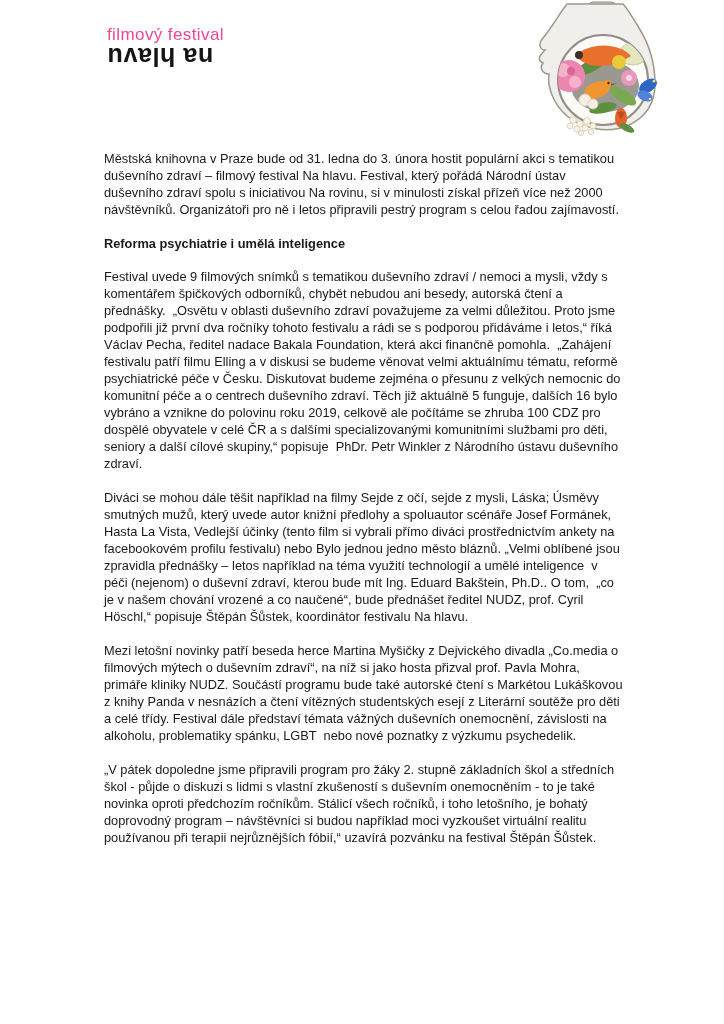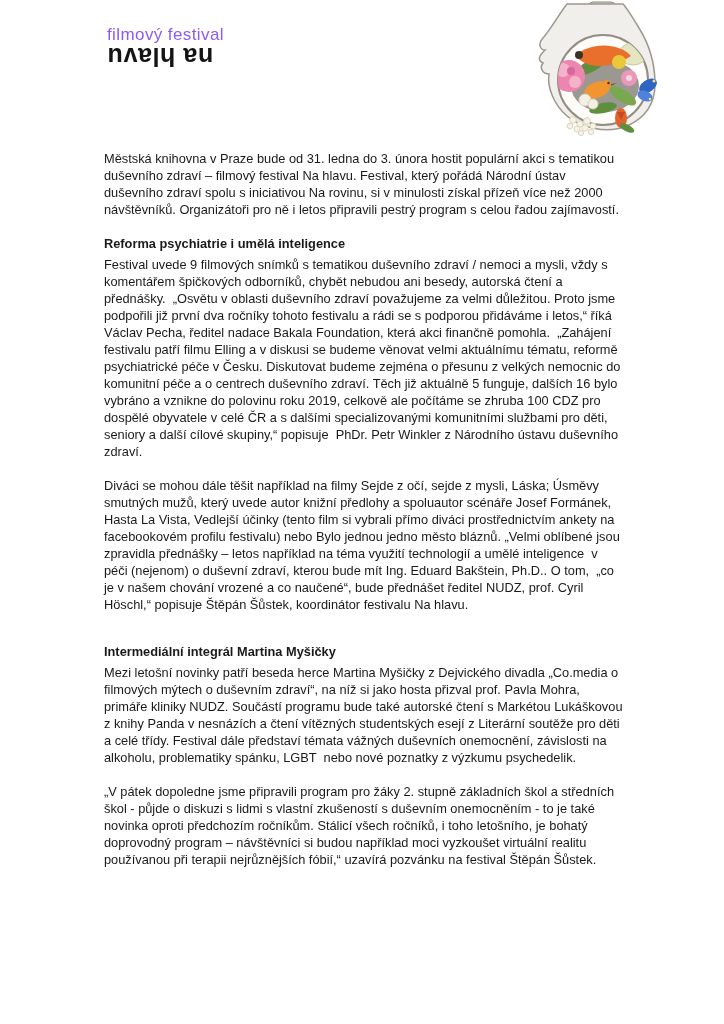--- a/index.html
+++ b/index.html
@@ -8,41 +8,41 @@
     position:relative;
     width:724px; height:1024px;
     background:#ffffff;
     font-family:"Liberation Sans", sans-serif;
     color:#1a1a1a;
     overflow:hidden;
   }
   
   .logo { position:absolute; left:107px; top:26px; line-height:1; }
   .logo-top {
-    font-size:17px; font-weight:500; letter-spacing:0.4px; color:#8b5cf6;
+    font-size:17px; font-weight:500; letter-spacing:0.4px; color:#ec4899;
     display:block;
   }
   .logo-flip {
     display:inline-block;
     margin-top:1px;
     font-size:25px; font-weight:700; letter-spacing:0.6px; color:#141414;
     transform:rotate(180deg);
   }
   
   .illustration { position:absolute; left:533px; top:0px; width:130px; height:138px; }
   
   .content {
     position:absolute; left:104px; top:150px; width:520px;
     font-size:12.8px; line-height:17px;
   }
   .doc-title   { font-weight:bold; margin:0 0 17px 0; white-space:pre-wrap; }
   .doc-lead    { margin:0 0 17px 0; white-space:pre-wrap; }
   .doc-heading { font-weight:bold; margin:0; white-space:pre-wrap; }
   .doc-heading.spaced { margin-top:30px; }
-  .doc-para    { margin:4px 0 17px 0; white-space:pre-wrap; }
+  .doc-para    { margin:16px 0 17px 0; white-space:pre-wrap; }
 </style>
 </head>
 <body>
 
 <div class="page">
 
   <div class="logo">
     <span class="logo-top">filmový festival</span>
     <span class="logo-flip">na hlavu</span>
   </div>
@@ -132,18 +132,17 @@
 
   <div class="content">
 
 
     <p class="doc-lead">Městská knihovna v Praze bude od 31. ledna do 3. února hostit populární akci s tematikou duševního zdraví – filmový festival Na hlavu. Festival, který pořádá Národní ústav duševního zdraví spolu s iniciativou Na rovinu, si v minulosti získal přízeň více než 2000 návštěvníků. Organizátoři pro ně i letos připravili pestrý program s celou řadou zajímavostí.</p>
 
     <p class="doc-heading">Reforma psychiatrie i umělá inteligence</p>
     <p class="doc-para">Festival uvede 9 filmových snímků s tematikou duševního zdraví / nemoci a mysli, vždy s komentářem špičkových odborníků, chybět nebudou ani besedy, autorská čtení a přednášky.  „Osvětu v oblasti duševního zdraví považujeme za velmi důležitou. Proto jsme podpořili již první dva ročníky tohoto festivalu a rádi se s podporou přidáváme i letos,“ říká Václav Pecha, ředitel nadace Bakala Foundation, která akci finančně pomohla.  „Zahájení festivalu patří filmu Elling a v diskusi se budeme věnovat velmi aktuálnímu tématu, reformě psychiatrické péče v Česku. Diskutovat budeme zejména o přesunu z velkých nemocnic do komunitní péče a o centrech duševního zdraví. Těch již aktuálně 5 funguje, dalších 16 bylo vybráno a vznikne do polovinu roku 2019, celkově ale počítáme se zhruba 100 CDZ pro dospělé obyvatele v celé ČR a s dalšími specializovanými komunitními službami pro děti, seniory a další cílové skupiny,“ popisuje  PhDr. Petr Winkler z Národního ústavu duševního zdraví.</p>
     <p class="doc-para">Diváci se mohou dále těšit například na filmy Sejde z očí, sejde z mysli, Láska; Úsměvy smutných mužů, který uvede autor knižní předlohy a spoluautor scénáře Josef Formánek, Hasta La Vista, Vedlejší účinky (tento film si vybrali přímo diváci prostřednictvím ankety na facebookovém profilu festivalu) nebo Bylo jednou jedno město bláznů. „Velmi oblíbené jsou zpravidla přednášky – letos například na téma využití technologií a umělé inteligence  v péči (nejenom) o duševní zdraví, kterou bude mít Ing. Eduard Bakštein, Ph.D.. O tom,  „co je v našem chování vrozené a co naučené“, bude přednášet ředitel NUDZ, prof. Cyril Höschl,“ popisuje Štěpán Šůstek, koordinátor festivalu Na hlavu.</p>
 
-    <p class="doc-heading spaced">Intermediální integrál Martina Myšičky</p>
     <p class="doc-para">Mezi letošní novinky patří beseda herce Martina Myšičky z Dejvického divadla „Co.media o filmových mýtech o duševním zdraví“, na níž si jako hosta přizval prof. Pavla Mohra, primáře kliniky NUDZ. Součástí programu bude také autorské čtení s Markétou Lukáškovou z knihy Panda v nesnázích a čtení vítězných studentských esejí z Literární soutěže pro děti a celé třídy. Festival dále představí témata vážných duševních onemocnění, závislosti na alkoholu, problematiky spánku, LGBT  nebo nové poznatky z výzkumu psychedelik.</p>
     <p class="doc-para">„V pátek dopoledne jsme připravili program pro žáky 2. stupně základních škol a středních škol - půjde o diskuzi s lidmi s vlastní zkušeností s duševním onemocněním - to je také novinka oproti předchozím ročníkům. Stálicí všech ročníků, i toho letošního, je bohatý doprovodný program – návštěvníci si budou například moci vyzkoušet virtuální realitu používanou při terapii nejrůznějších fóbií,“ uzavírá pozvánku na festival Štěpán Šůstek.</p>
 
   </div>
 </div>
 
 </body></html>

